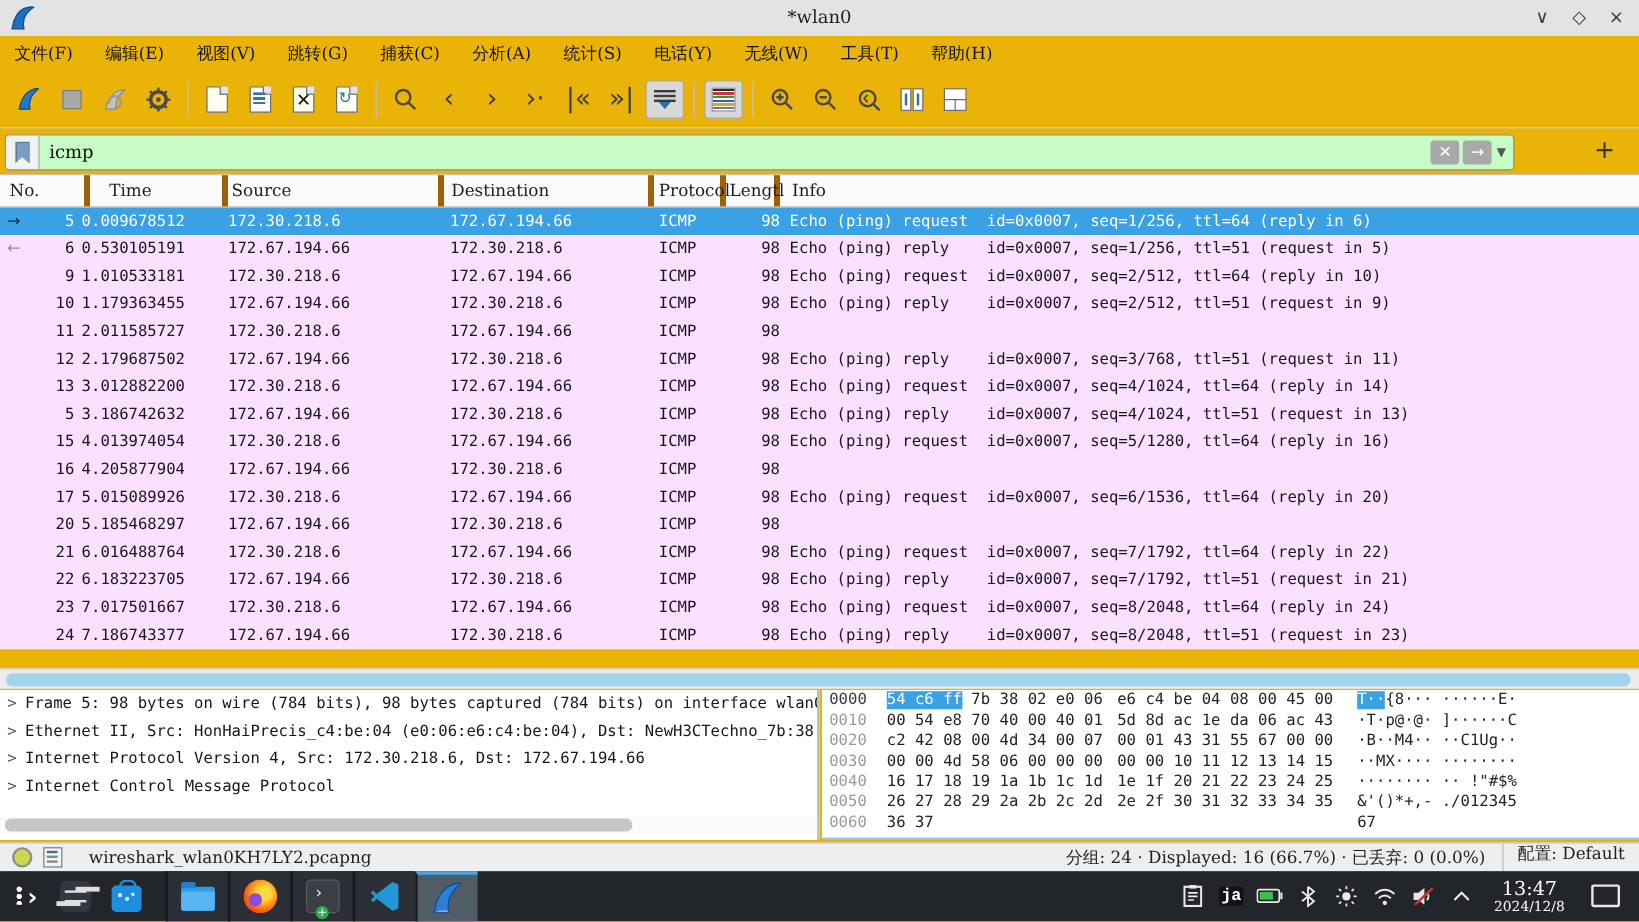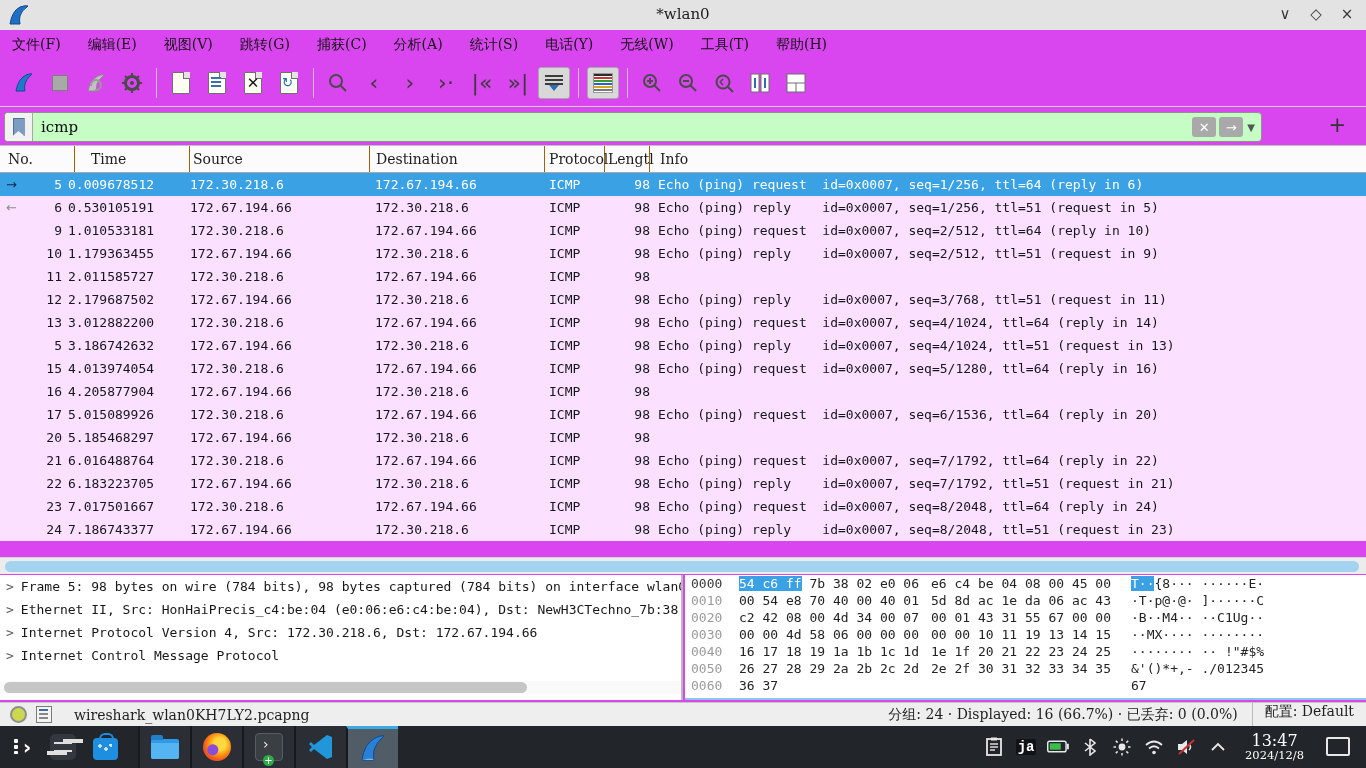--- a/index.html
+++ b/index.html
@@ -1,18 +1,18 @@
 <!DOCTYPE html>
 <html><head>
 <meta charset="utf-8">
 <style>
   html,body{margin:0;padding:0;}
   body{width:1366px;height:768px;overflow:hidden;font-family:"DejaVu Serif","Liberation Serif",serif;
        -webkit-font-smoothing:antialiased;}
-  .screen{position:relative;width:1366px;height:768px;background:#d946ef;}
+  .screen{position:relative;width:1366px;height:768px;background:#eab308;}
 
   
   .titlebar{position:absolute;left:0;top:0;width:1366px;height:30px;background:#e3e3e3;}
   .titlebar .appicon{position:absolute;left:8px;top:4px;width:22px;height:22px;}
   .titlebar .title{position:absolute;left:0;right:0;top:5px;text-align:center;font-size:15px;color:#1c1c1c;}
   .winctl{position:absolute;top:3px;right:8px;display:flex;gap:9px;}
   .winctl span{width:22px;height:22px;display:flex;align-items:center;justify-content:center;
                font-size:15px;color:#3a3a3a;cursor:default;font-family:"DejaVu Sans",sans-serif;}
 
   
@@ -57,21 +57,21 @@
   .ftext{flex:1;padding-left:8px;font-size:15px;color:#0a0a0a;}
   .fbtn{width:24px;height:20px;border-radius:3px;background:#a9a9a9;color:#fff;display:flex;align-items:center;
         justify-content:center;font-family:"DejaVu Sans",sans-serif;font-size:13px;margin-right:3px;}
   .fcaret{font-size:10px;color:#555;margin:0 6px 0 1px;font-family:"DejaVu Sans",sans-serif;}
   .fplus{position:absolute;right:20px;top:3px;font-size:21px;color:#333;font-family:"DejaVu Sans",sans-serif;}
 
   
   .phead{position:absolute;left:0;top:145px;width:1366px;height:28px;background:#fbfbfb;
          border-top:1px solid #c4c4c4;border-bottom:1px solid #a9a9a9;box-sizing:border-box;display:flex;
          font-size:14px;color:#1d1d1d;}
-  .phead .hc{border-right:1px solid #a16207;display:flex;align-items:center;box-sizing:border-box;height:100%;}
+  .phead .hc{border-right:5px solid #a16207;display:flex;align-items:center;box-sizing:border-box;height:100%;}
   .hc.h-no{width:75px;padding-left:8px;}
   .hc.h-time{width:115px;padding-left:16px;}
   .hc.h-src{width:180px;padding-left:3px;}
   .hc.h-dst{width:175px;padding-left:6px;}
   .hc.h-proto{width:60px;padding-left:4px;}
   .hc.h-len{width:45px;padding-left:3px;}
   .hc.h-info{flex:1;padding-left:10px;border-right:none;}
   .plist{position:absolute;left:0;top:173px;width:1366px;height:368px;background:#ffffff;
          font-family:"DejaVu Sans Mono","Liberation Mono",monospace;font-size:13px;}
   .prow{display:flex;height:23px;line-height:23px;background:#fce0ff;color:#16161e;white-space:pre;position:relative;}
@@ -564,21 +564,21 @@
   </div>
 
   <div class="hexpane">
 
       <div class="hxrow"><span class="off">0000</span><span class="b1"><span class="hl">54 c6 ff</span><span> 7b 38 02 e0 06</span></span><span class="b2">e6 c4 be 04 08 00 45 00</span><span class="asc"><span class="hl">T··</span><span>{8··· ······E·</span></span></div>
 
       <div class="hxrow"><span class="off">0010</span><span class="b1"><span class="hl"></span><span>00 54 e8 70 40 00 40 01</span></span><span class="b2">5d 8d ac 1e da 06 ac 43</span><span class="asc"><span class="hl"></span><span>·T·p@·@· ]······C</span></span></div>
 
       <div class="hxrow"><span class="off">0020</span><span class="b1"><span class="hl"></span><span>c2 42 08 00 4d 34 00 07</span></span><span class="b2">00 01 43 31 55 67 00 00</span><span class="asc"><span class="hl"></span><span>·B··M4·· ··C1Ug··</span></span></div>
 
-      <div class="hxrow"><span class="off">0030</span><span class="b1"><span class="hl"></span><span>00 00 4d 58 06 00 00 00</span></span><span class="b2">00 00 10 11 19 13 14 15</span><span class="asc"><span class="hl"></span><span>··MX···· ········</span></span></div>
+      <div class="hxrow"><span class="off">0030</span><span class="b1"><span class="hl"></span><span>00 00 4d 58 06 00 00 00</span></span><span class="b2">00 00 10 11 12 13 14 15</span><span class="asc"><span class="hl"></span><span>··MX···· ········</span></span></div>
 
       <div class="hxrow"><span class="off">0040</span><span class="b1"><span class="hl"></span><span>16 17 18 19 1a 1b 1c 1d</span></span><span class="b2">1e 1f 20 21 22 23 24 25</span><span class="asc"><span class="hl"></span><span>········ ·· !"#$%</span></span></div>
 
       <div class="hxrow"><span class="off">0050</span><span class="b1"><span class="hl"></span><span>26 27 28 29 2a 2b 2c 2d</span></span><span class="b2">2e 2f 30 31 32 33 34 35</span><span class="asc"><span class="hl"></span><span>&amp;'()*+,- ./012345</span></span></div>
 
       <div class="hxrow"><span class="off">0060</span><span class="b1"><span class="hl"></span><span>36 37</span></span><span class="b2"></span><span class="asc"><span class="hl"></span><span>67</span></span></div>
 
   </div>
 
   <div class="statusbar">

